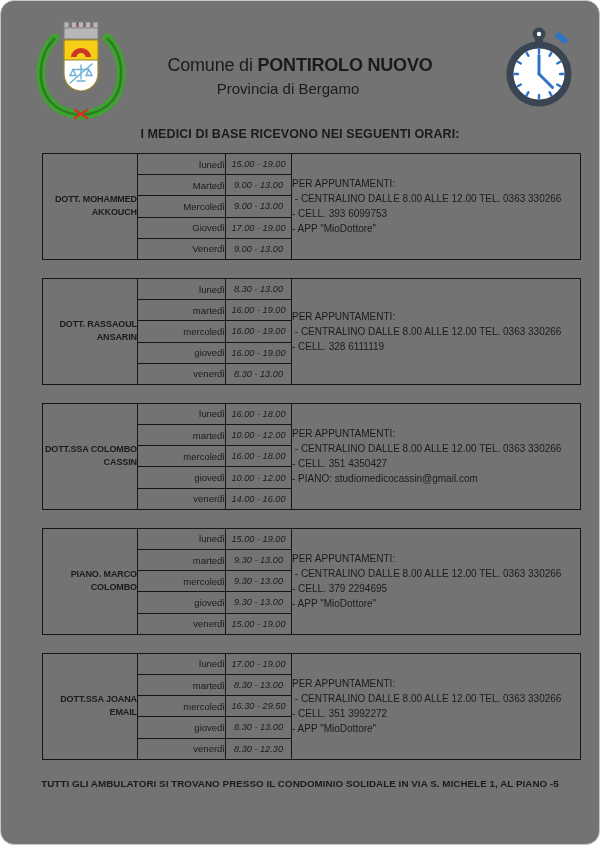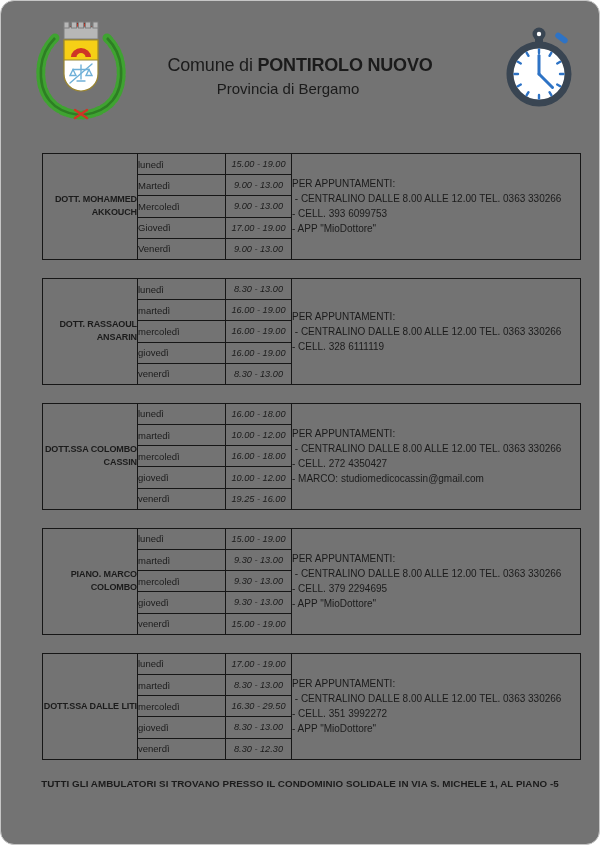--- a/index.html
+++ b/index.html
@@ -19,21 +19,21 @@
   .header-line1 { position:absolute; top:54px; left:0; width:598px; text-align:center; font-size:18px; letter-spacing:-0.2px; }
   .header-line1 b { font-weight:700; }
   .header-line2 { position:absolute; top:79px; left:0; width:542px; text-align:center; font-size:15px;margin-left:16px; }
   .doc-title { position:absolute; top:126px; left:0; width:598px; text-align:center; font-size:12.5px; font-weight:700; letter-spacing:0.1px; }
 
   .tables { position:absolute; top:152px; left:41px; }
   table.doctor-table { border-collapse:collapse; margin-bottom:18px; }
   table.doctor-table tr { height:21.2px; }
   table.doctor-table td { border:1px solid #161616; padding:0; vertical-align:middle; }
   td.doctor-name { width:94px; text-align:right; font-weight:700; font-size:9px; line-height:1.45; letter-spacing:-0.1px; }
-  td.day-cell   { width:87px; font-size:9.5px; padding-left:7px; }
+  td.day-cell   { width:87px; font-size:9.5px; padding-left:7px;text-align:right; }
   td.hours-cell { width:65px; text-align:center; font-size:9.2px;font-style:italic; }
   td.info-cell  { width:288px; font-size:10px; padding-left:7px; padding-right:4px; line-height:1.5; }
   .info-line { white-space:pre-wrap; }
 
   .footer { position:absolute; top:777px; left:0; width:598px; text-align:center; font-size:9.8px; font-weight:700; letter-spacing:0.05px; }
 </style>
 </head>
 <body>
 
 <div class="page">
@@ -94,20 +94,21 @@
       <line x1="20" y1="49" x2="16.5" y2="49"></line>
       <line x1="22.8" y1="38.5" x2="19.8" y2="36.8"></line>
       <line x1="30.5" y1="30.8" x2="28.7" y2="27.8"></line>
     </g>
     <g stroke="#2e73c5" stroke-width="3" stroke-linecap="round">
       <line x1="41" y1="49" x2="41" y2="30.5"></line>
       <line x1="41" y1="49" x2="54.5" y2="62.5"></line>
     </g>
   </svg>
 
+  <div class="doc-title">I MEDICI DI BASE RICEVONO NEI SEGUENTI ORARI:</div>
 
   <div class="tables">
   <table class="doctor-table">
     <tbody>
           <tr>
             <td class="doctor-name" rowspan="5">
               <div class="name-line">DOTT. MOHAMMED</div>
               <div class="name-line">AKKOUCH</div>
             </td>
             <td class="day-cell">lunedì</td>
@@ -177,39 +178,39 @@
           <tr>
             <td class="doctor-name" rowspan="5">
               <div class="name-line">DOTT.SSA COLOMBO</div>
               <div class="name-line">CASSIN</div>
             </td>
             <td class="day-cell">lunedì</td>
             <td class="hours-cell">16.00 - 18.00</td>
             <td class="info-cell" rowspan="5">
               <div class="info-line">PER APPUNTAMENTI:</div>
               <div class="info-line"> - CENTRALINO DALLE 8.00 ALLE 12.00 TEL. 0363 330266</div>
-              <div class="info-line">- CELL. 272 4350427</div>
-              <div class="info-line">- MARCO: studiomedicocassin@gmail.com</div>
+              <div class="info-line">- CELL. 351 4350427</div>
+              <div class="info-line">- PIANO: studiomedicocassin@gmail.com</div>
             </td>
           </tr>
           <tr>
             <td class="day-cell">martedì</td>
             <td class="hours-cell">10.00 - 12.00</td>
           </tr>
           <tr>
             <td class="day-cell">mercoledì</td>
             <td class="hours-cell">16.00 - 18.00</td>
           </tr>
           <tr>
             <td class="day-cell">giovedì</td>
             <td class="hours-cell">10.00 - 12.00</td>
           </tr>
           <tr>
             <td class="day-cell">venerdì</td>
-            <td class="hours-cell">19.25 - 16.00</td>
+            <td class="hours-cell">14.00 - 16.00</td>
           </tr>
         </tbody>
   </table>
 
   <table class="doctor-table">
     <tbody>
           <tr>
             <td class="doctor-name" rowspan="5">
               <div class="name-line">PIANO. MARCO</div>
               <div class="name-line">COLOMBO</div>
@@ -239,21 +240,21 @@
             <td class="day-cell">venerdì</td>
             <td class="hours-cell">15.00 - 19.00</td>
           </tr>
         </tbody>
   </table>
 
   <table class="doctor-table">
     <tbody>
           <tr>
             <td class="doctor-name" rowspan="5">
-              <div class="name-line">DOTT.SSA DALLE LITI</div>
+              <div class="name-line">DOTT.SSA JOANA EMAIL</div>
             </td>
             <td class="day-cell">lunedì</td>
             <td class="hours-cell">17.00 - 19.00</td>
             <td class="info-cell" rowspan="5">
               <div class="info-line">PER APPUNTAMENTI:</div>
               <div class="info-line"> - CENTRALINO DALLE 8.00 ALLE 12.00 TEL. 0363 330266</div>
               <div class="info-line">- CELL. 351 3992272</div>
               <div class="info-line">- APP "MioDottore"</div>
             </td>
           </tr>

